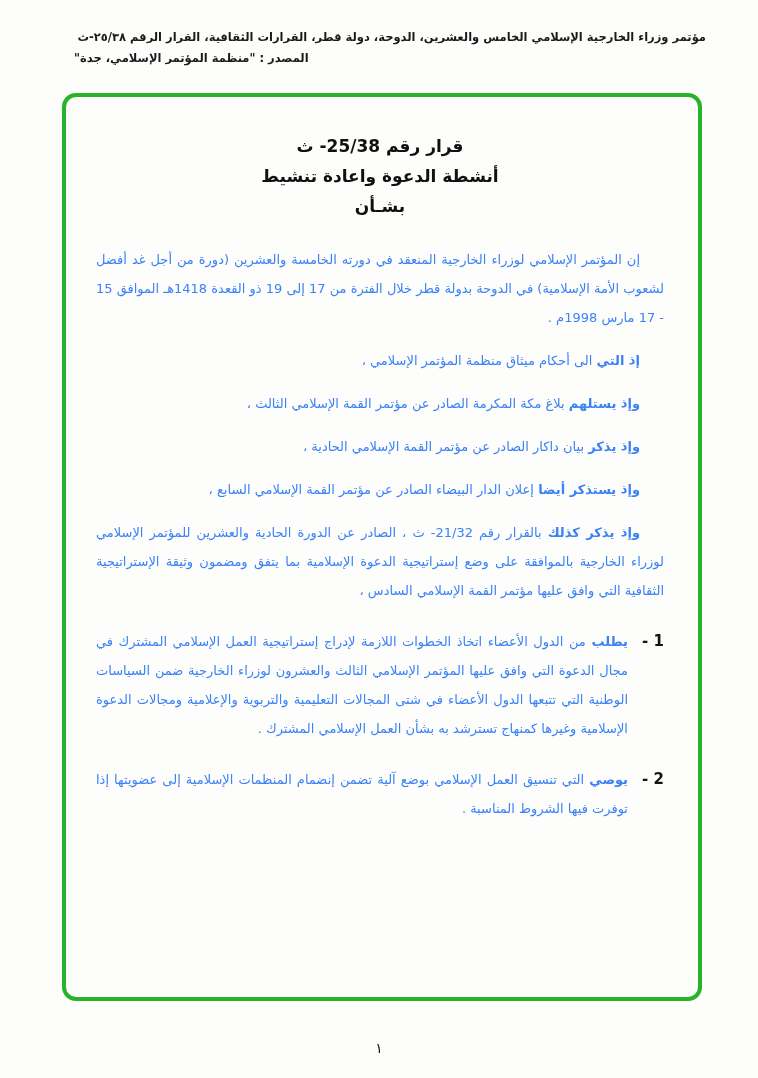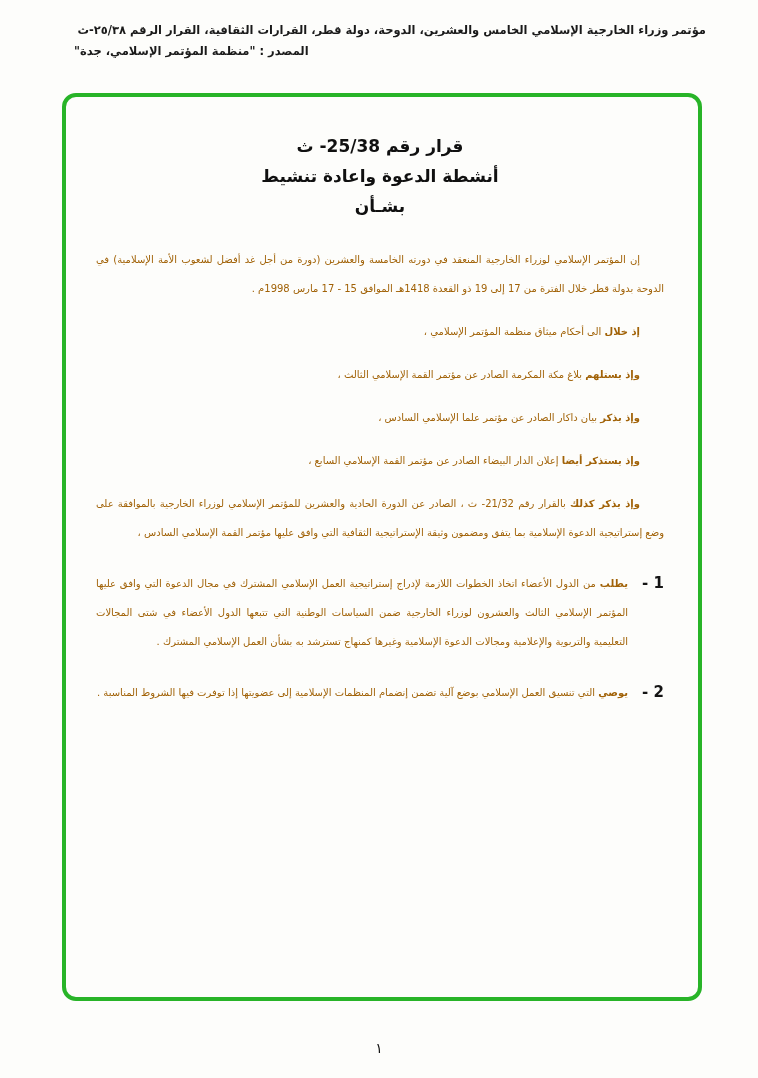--- a/index.html
+++ b/index.html
@@ -17,43 +17,43 @@
     position: absolute;
     top: 20px;
     left: 52px;
     right: 52px;
     direction: rtl;
     font-weight: bold;
     font-size: 11.5px;
     line-height: 21px;
     color: #1a1a1a;
   }
-  .scan-header .h-line1 { text-align: right; white-space: nowrap; }
+  .scan-header .h-line1 { text-align: right; white-space: nowrap; margin-top: 7px; }
   .scan-header .h-line2 { text-align: left; padding-left: 22px; }
   .green-frame {
     position: absolute;
     left: 62px;
     top: 93px;
     width: 640px;
     height: 908px;
     border: 4px solid #28b428;
     border-radius: 14px;
     overflow: hidden;
   }
   .doc-content {
     direction: rtl;
     padding: 34px 34px 0 30px;
   }
   .title-block { text-align: center; font-weight: bold; }
   .title-line { font-size: 17px; line-height: 30px; color: #101010; }
   .body-text {
-    font-size: 10px;
+    font-size: 13px;
     line-height: 29px;
     text-align: justify;
-    color: #a16207;
+    color: #3b82f6;
   }
   .intro { margin-top: 24px; text-indent: 24px; }
   .clause { margin-top: 14px; text-indent: 24px; }
   .b { font-weight: bold; }
   .item { display: flex; margin-top: 22px; direction: rtl; }
   .item-num {
     flex: 0 0 36px;
     width: 36px;
     font-size: 15px;
     line-height: 29px;
@@ -82,25 +82,25 @@
   <div class="doc-content">
 
     <div class="title-block">
       <div class="title-line">قرار رقم 25/38- ث</div>
       <div class="title-line">أنشطة الدعوة واعادة تنشيط</div>
       <div class="title-line">بشـأن</div>
     </div>
 
     <p class="body-text intro">إن المؤتمر الإسلامي لوزراء الخارجية المنعقد في دورته الخامسة والعشرين (دورة من أجل غد أفضل لشعوب الأمة الإسلامية) في الدوحة بدولة قطر خلال الفترة من 17 إلى 19 ذو القعدة 1418هـ الموافق 15 - 17 مارس 1998م .</p>
 
-    <p class="body-text clause"><span class="b">إذ خلال</span><span> الى أحكام ميثاق منظمة المؤتمر الإسلامي ،</span></p>
+    <p class="body-text clause"><span class="b">إذ التي</span><span> الى أحكام ميثاق منظمة المؤتمر الإسلامي ،</span></p>
 
     <p class="body-text clause"><span class="b">وإذ يستلهم</span><span> بلاغ مكة المكرمة الصادر عن مؤتمر القمة الإسلامي الثالث ،</span></p>
 
-    <p class="body-text clause"><span class="b">وإذ يذكر</span><span> بيان داكار الصادر عن مؤتمر علما الإسلامي السادس ،</span></p>
+    <p class="body-text clause"><span class="b">وإذ يذكر</span><span> بيان داكار الصادر عن مؤتمر القمة الإسلامي الحادية ،</span></p>
 
     <p class="body-text clause"><span class="b">وإذ يستذكر أيضا</span><span> إعلان الدار البيضاء الصادر عن مؤتمر القمة الإسلامي السابع ،</span></p>
 
     <p class="body-text clause"><span class="b">وإذ يذكر كذلك</span><span> بالقرار رقم 21/32- ث ، الصادر عن الدورة الحادية والعشرين للمؤتمر الإسلامي لوزراء الخارجية بالموافقة على وضع إستراتيجية الدعوة الإسلامية بما يتفق ومضمون وثيقة الإستراتيجية الثقافية التي وافق عليها مؤتمر القمة الإسلامي السادس ،</span></p>
 
 
     <div class="item">
       <span class="item-num">1 -</span>
       <p class="body-text item-body"><span class="b">يطلب</span><span> من الدول الأعضاء اتخاذ الخطوات اللازمة لإدراج إستراتيجية العمل الإسلامي المشترك في مجال الدعوة التي وافق عليها المؤتمر الإسلامي الثالث والعشرون لوزراء الخارجية ضمن السياسات الوطنية التي تتبعها الدول الأعضاء في شتى المجالات التعليمية والتربوية والإعلامية ومجالات الدعوة الإسلامية وغيرها كمنهاج تسترشد به بشأن العمل الإسلامي المشترك .</span></p>
     </div>

